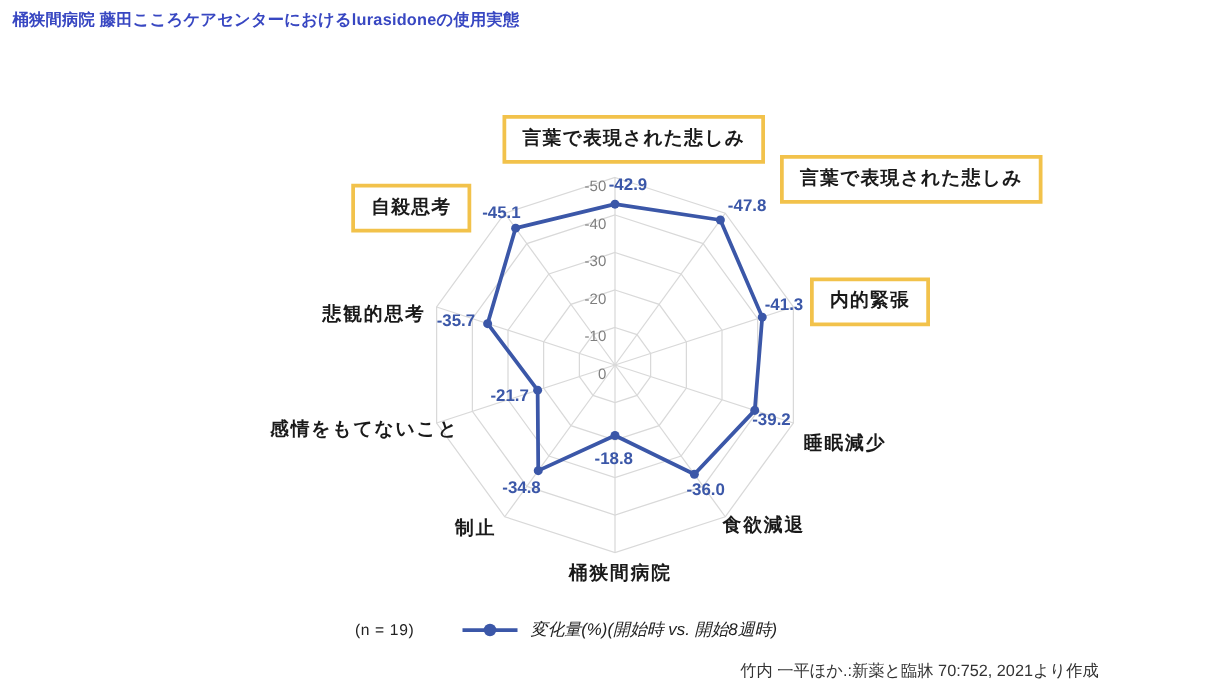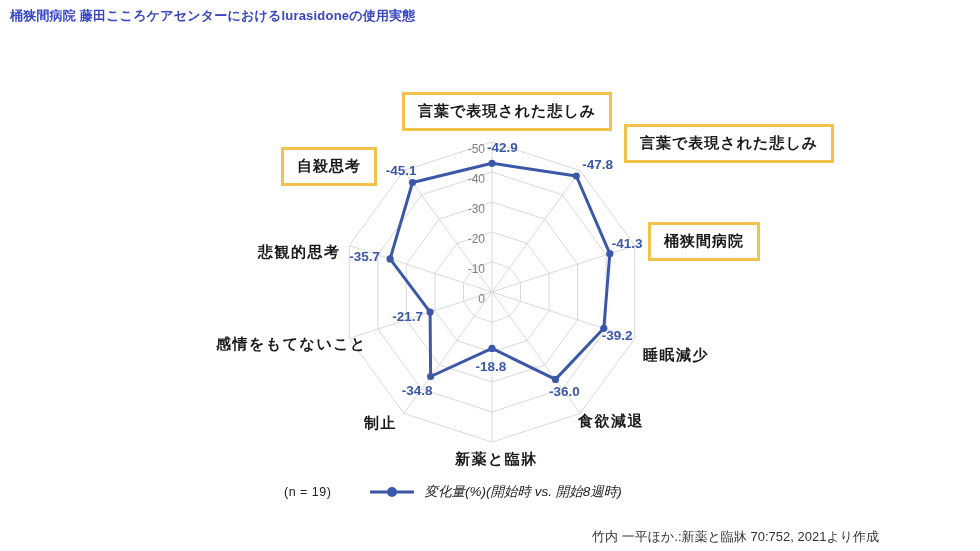--- a/index.html
+++ b/index.html
@@ -36,21 +36,21 @@
   .cat-1{left:624px;top:124px;}
   .cat-2{left:648px;top:222px;}
   .cat-3{left:643px;top:346px;}
   .cat-4{left:578px;top:412px;}
   .cat-5{left:455px;top:450px;}
   .cat-6{left:364px;top:414px;}
   .cat-7{left:216px;top:335px;}
   .cat-8{left:258px;top:243px;}
   .cat-9{left:281px;top:147px;text-align:center;}
   .legend-row{
-    position:absolute;left:284px;top:481px;height:22px;
+    position:absolute;left:284px;top:493px;height:22px;
     display:flex;align-items:center;color:#222;
   }
   .legend-n{font-size:12.5px;margin-right:38px;letter-spacing:0.5px;}
   .legend-marker{margin-right:9px;display:block;}
   .legend-label{font-size:13.5px;font-weight:500;font-style:italic;}
   .footer{
     position:absolute;right:6px;bottom:5px;text-align:right;
     font-size:13px;color:#333;line-height:1.4;white-space:nowrap;
   }
 </style>
@@ -101,24 +101,24 @@
       <text x="564.5" y="396.4" text-anchor="middle" font-size="13.5px" font-weight="bold" fill="var(--accent)">-36.0</text>
       <text x="491.0" y="371.4" text-anchor="middle" font-size="13.5px" font-weight="bold" fill="var(--accent)">-18.8</text>
       <text x="432.6" y="394.5" text-anchor="end" font-size="13.5px" font-weight="bold" fill="var(--accent)">-34.8</text>
       <text x="423.1" y="321.1" text-anchor="end" font-size="13.5px" font-weight="bold" fill="var(--accent)">-21.7</text>
       <text x="380.1" y="260.9" text-anchor="end" font-size="13.5px" font-weight="bold" fill="var(--accent)">-35.7</text>
       <text x="416.5" y="174.5" text-anchor="end" font-size="13.5px" font-weight="bold" fill="var(--accent)">-45.1</text>
     </svg>
 
   <div class="cat-label boxed cat-0">言葉で表現された悲しみ</div>
   <div class="cat-label boxed cat-1">言葉で表現された悲しみ</div>
-  <div class="cat-label boxed cat-2">桶狭間病院</div>
+  <div class="cat-label boxed cat-2">内的緊張</div>
   <div class="cat-label cat-3">睡眠減少</div>
   <div class="cat-label cat-4">食欲減退</div>
-  <div class="cat-label cat-5">新薬と臨牀</div>
+  <div class="cat-label cat-5">桶狭間病院</div>
   <div class="cat-label cat-6">制止</div>
   <div class="cat-label cat-7">感情をもてないこと</div>
   <div class="cat-label cat-8">悲観的思考</div>
   <div class="cat-label boxed cat-9">自殺思考</div>
 
   <div class="legend-row">
     <span class="legend-n">(n = 19)</span>
     <svg class="legend-marker" width="46" height="12">
       <line x1="1" y1="6" x2="45" y2="6" stroke="#3B57A8" stroke-width="3"></line>
       <circle cx="23" cy="6" r="5" fill="#3B57A8"></circle>

